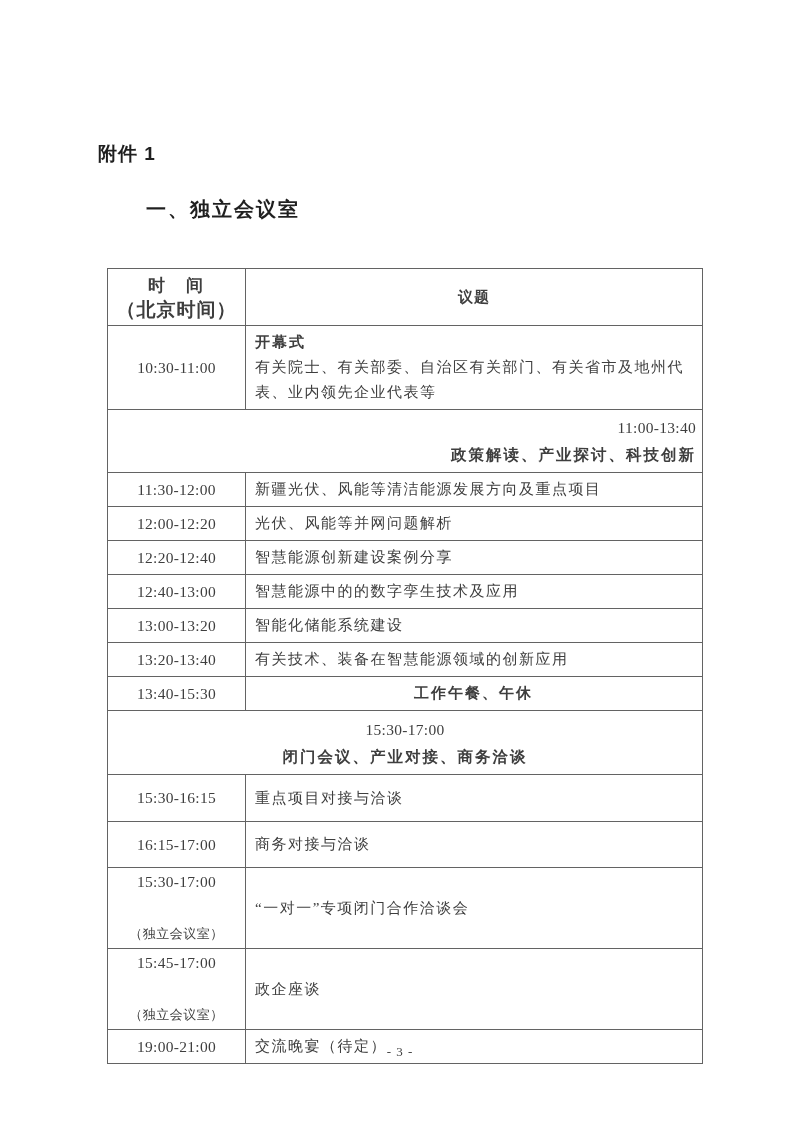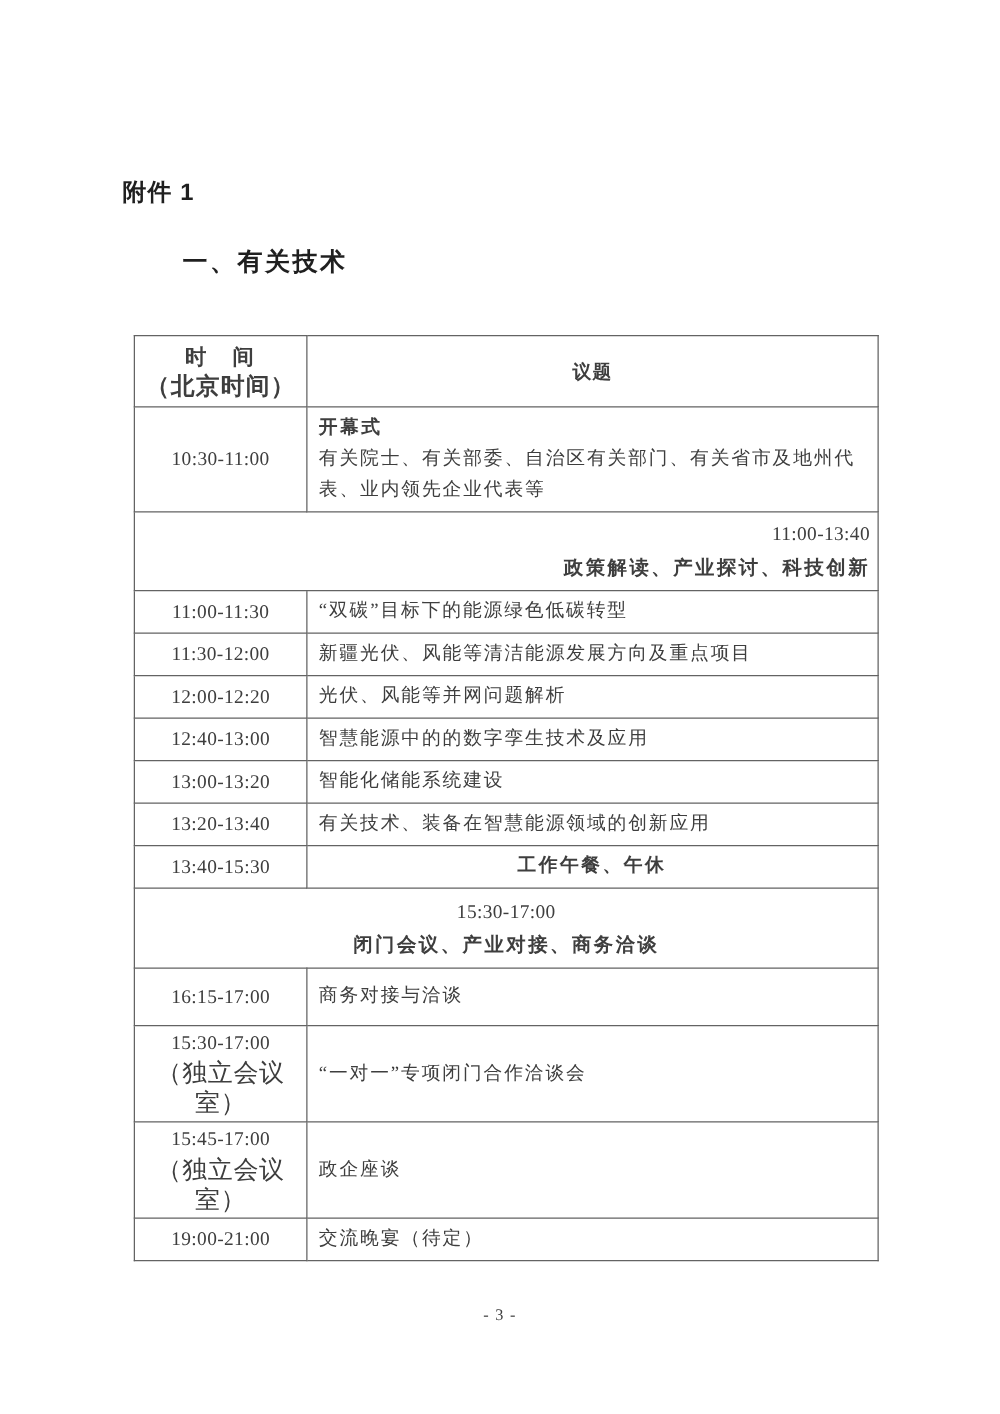--- a/index.html
+++ b/index.html
@@ -62,21 +62,21 @@
   }
   th .th-main { font-size: 17px; line-height: 26px; letter-spacing: 2px; }
   th .th-sub  { font-size: 19px; line-height: 22px; }
   td.time {
     text-align: center;
     letter-spacing: 0.3px;
     font-size: 15.5px;
     line-height: 24px;
     padding: 2px 2px;
   }
-  td.time .time-note { font-size: 20px; letter-spacing: 0.5px; }
+  td.time .time-note { font-size: 13px; letter-spacing: 0.5px; margin-top: 28px; }
   td.topic {
     text-align: left;
     padding: 4px 10px 4px 9px;
     letter-spacing: 1.5px;
     line-height: 25px;
   }
   td.topic .topic-title { font-weight: 700; letter-spacing: 2px; }
   td.topic.center { text-align: center; font-weight: 700; letter-spacing: 2px; margin-top: 47px; }
   td.section-cell { text-align: center; padding: 4px 6px; }
   td.section-cell .sec-time  { font-size: 15.5px; line-height: 27px; letter-spacing: 0.3px; }
@@ -103,21 +103,21 @@
     letter-spacing: 1px;
     color: var(--text, #3e3e3e);
   }
 </style>
 </head>
 <body>
 
 <div class="page">
 
   <div class="attachment">附件 1</div>
-  <div class="doc-title">一、有关技术</div>
+  <div class="doc-title">一、独立会议室</div>
 
   <table class="agenda">
     <colgroup>
         <col class="c-time">
         <col class="c-topic">
       </colgroup>
     <tbody>
       <tr class="h-57">
         <th>
           <div class="th-main">时　间</div>
@@ -135,30 +135,30 @@
       </tr>
 
       <tr class="h-58">
         <td class="section-cell" colspan="2">
           <div class="sec-time">11:00-13:40</div>
           <div class="sec-title">政策解读、产业探讨、科技创新</div>
         </td>
       </tr>
 
       <tr class="h-33">
-        <td class="time">11:00-11:30</td>
-        <td class="topic">“双碳”目标下的能源绿色低碳转型</td>
-      </tr>
-      <tr class="h-33">
         <td class="time">11:30-12:00</td>
         <td class="topic">新疆光伏、风能等清洁能源发展方向及重点项目</td>
       </tr>
       <tr class="h-33">
         <td class="time">12:00-12:20</td>
         <td class="topic">光伏、风能等并网问题解析</td>
+      </tr>
+      <tr class="h-33">
+        <td class="time">12:20-12:40</td>
+        <td class="topic">智慧能源创新建设案例分享</td>
       </tr>
       <tr class="h-33">
         <td class="time">12:40-13:00</td>
         <td class="topic">智慧能源中的的数字孪生技术及应用</td>
       </tr>
       <tr class="h-33">
         <td class="time">13:00-13:20</td>
         <td class="topic">智能化储能系统建设</td>
       </tr>
       <tr class="h-27">
@@ -170,20 +170,24 @@
         <td class="topic center">工作午餐、午休</td>
       </tr>
 
       <tr class="h-64">
         <td class="section-cell" colspan="2">
           <div class="sec-time">15:30-17:00</div>
           <div class="sec-title">闭门会议、产业对接、商务洽谈</div>
         </td>
       </tr>
 
+      <tr class="h-47">
+        <td class="time">15:30-16:15</td>
+        <td class="topic">重点项目对接与洽谈</td>
+      </tr>
       <tr class="h-46">
         <td class="time">16:15-17:00</td>
         <td class="topic">商务对接与洽谈</td>
       </tr>
       <tr class="h-54">
         <td class="time">
           <div>15:30-17:00</div>
           <div class="time-note">（独立会议室）</div>
         </td>
         <td class="topic">“一对一”专项闭门合作洽谈会</td>

